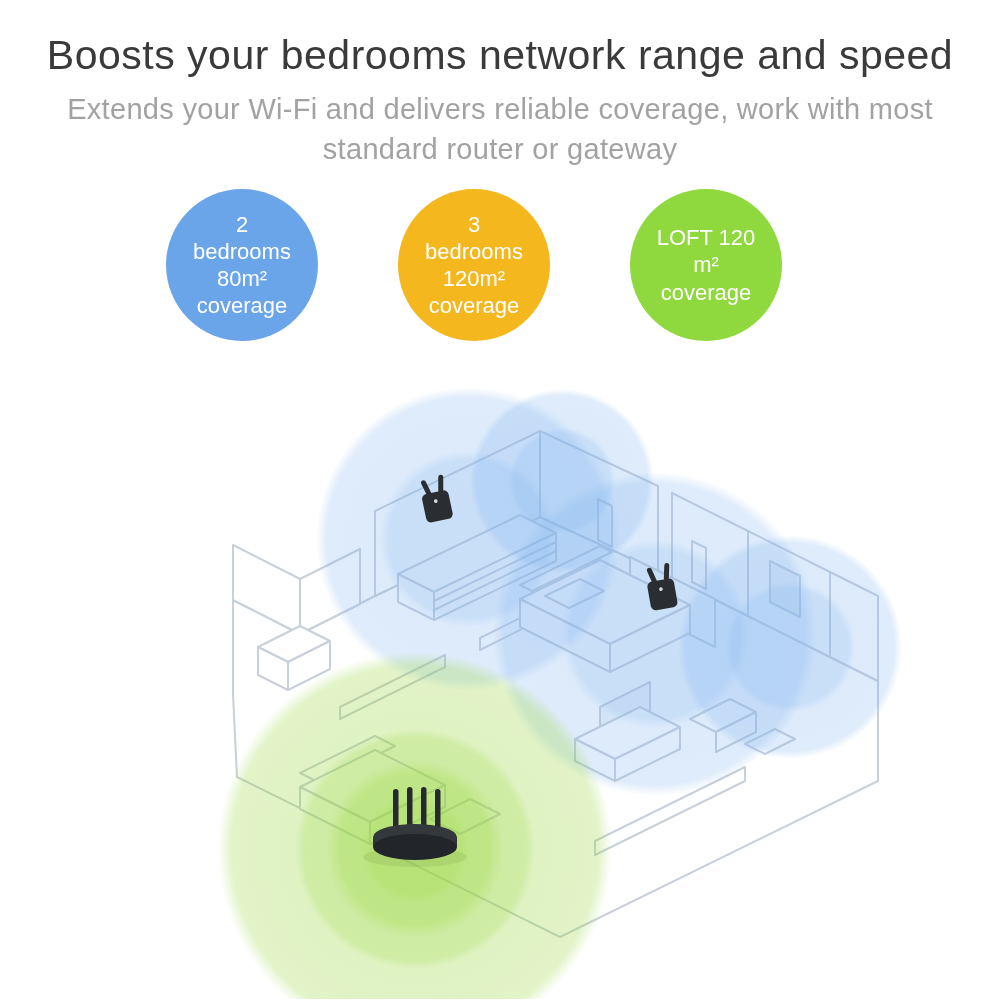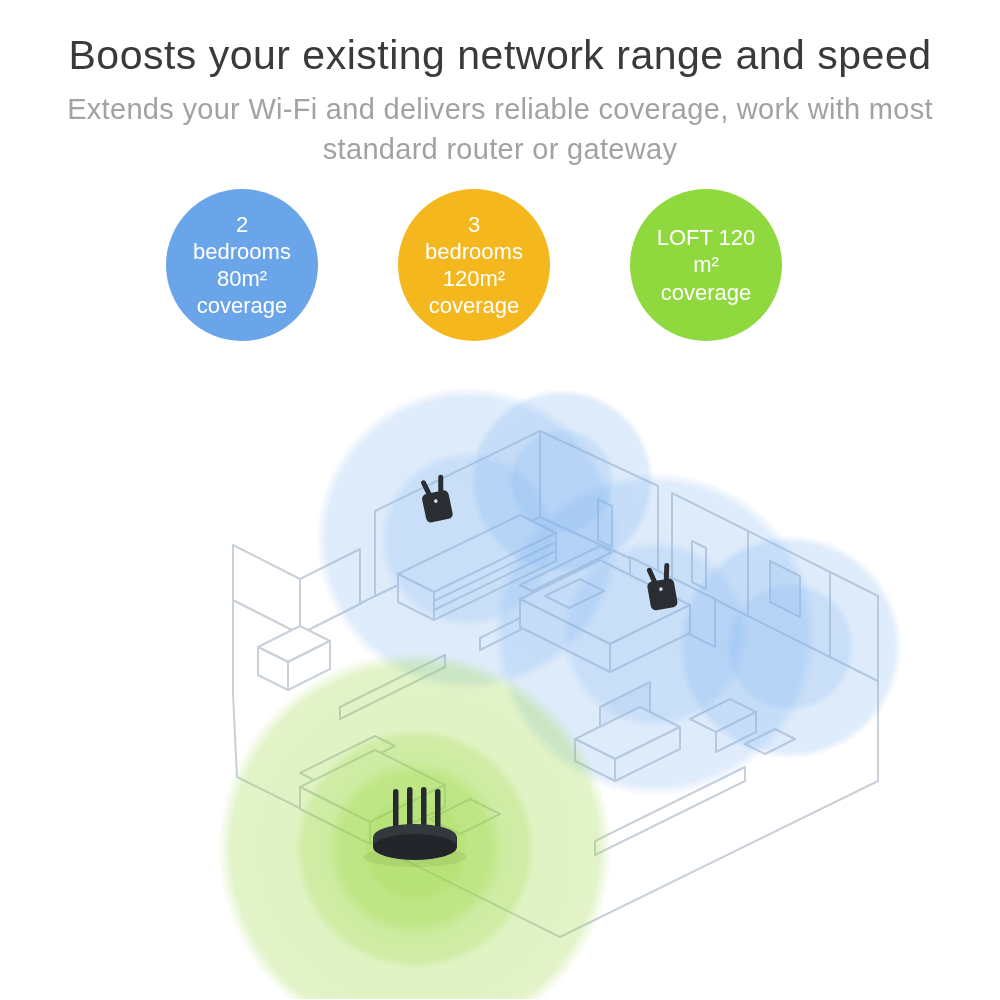--- a/index.html
+++ b/index.html
@@ -23,21 +23,21 @@
     width:152px;height:152px;border-radius:50%;
     display:flex;flex-direction:column;align-items:center;justify-content:center;
     color:#ffffff;font-size:22px;line-height:1.24;text-align:center;
   }
   .badge span{display:block;}
   .illustration{display:block;margin-top:48px;}
 </style>
 </head>
 <body>
 
-<h1 class="title">Boosts your existing network range and speed</h1>
+<h1 class="title">Boosts your bedrooms network range and speed</h1>
 
 <div class="subtitle">Extends your Wi-Fi and delivers reliable coverage, work with most standard router or gateway</div>
 
 <div class="badges">
   <div class="badge" style="background: rgb(107, 165, 233);">
     <span>2</span>
     <span>bedrooms</span>
     <span>80m²</span>
     <span>coverage</span>
   </div>

